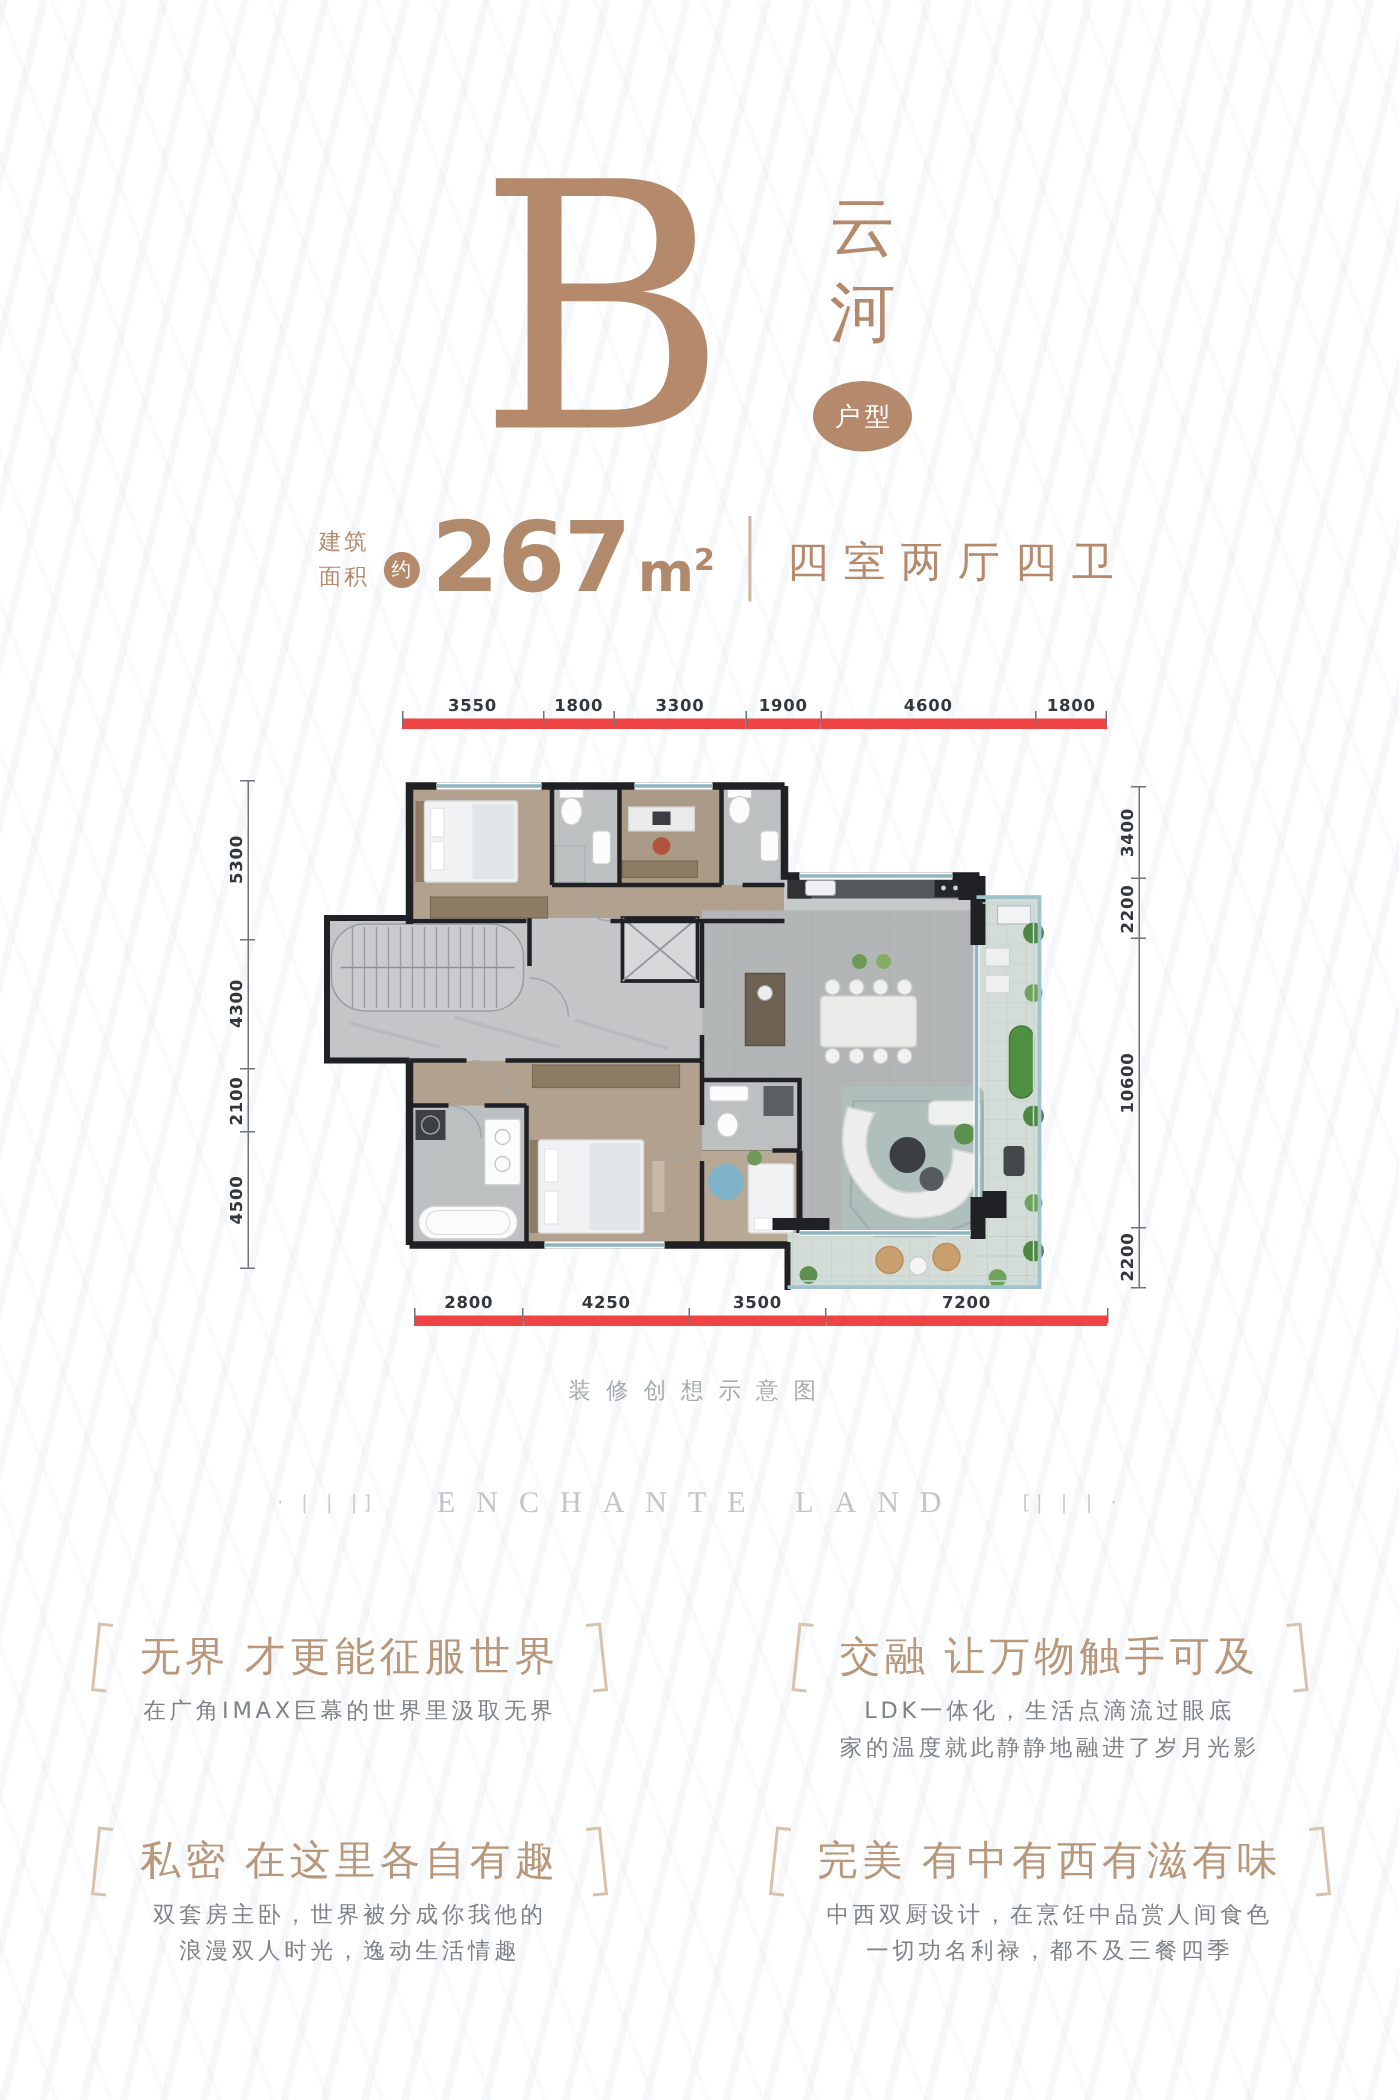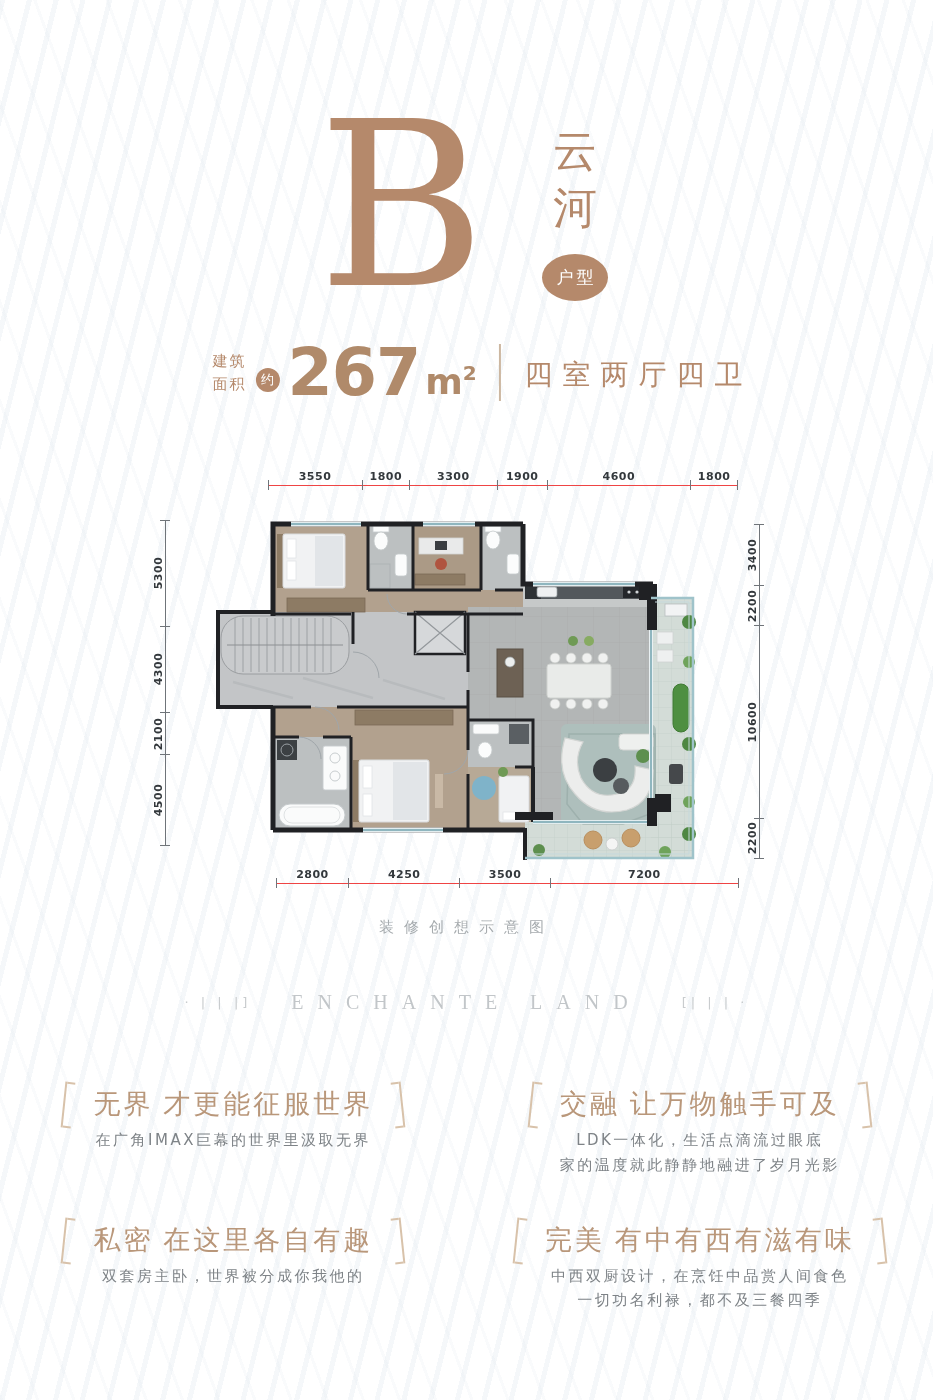--- a/index.html
+++ b/index.html
@@ -53,21 +53,21 @@
   .area-unit  { font:700 36px/1 "DejaVu Sans",sans-serif; color:#b08a6a; margin:18px 0 0 5px; }
   .area-unit sup { font-size:20px; vertical-align:14px; }
   .area-divider { width:2px; height:57px; background:#ccb7a1; margin:0 24px 0 22px; }
   .area-rooms { font-size:28px; letter-spacing:10px; color:#b5896b; margin-top:4px; }
 
   
   .dim-row, .dim-col { position:absolute; display:flex; }
   .dim-row { flex-direction:row; }
   .dim-col { flex-direction:column; }
   .dim-seg { position:relative; }
-  .dim-seg.h { border-bottom:1px solid #ef4444; height:16px; }
+  .dim-seg.h { border-bottom:7px solid #ef4444; height:16px; }
   .dim-seg.h::before {
     content:''; position:absolute; left:-0.5px; bottom:-5px; width:1px; height:10px; background:#6f7479;
   }
   .dim-seg.h:last-child::after {
     content:''; position:absolute; right:-0.5px; bottom:-5px; width:1px; height:10px; background:#6f7479;
   }
   .dim-seg.v { border-right:1px solid #6f7479; width:16px; }
   .dim-seg.v::before {
     content:''; position:absolute; top:-0.5px; right:-5px; height:1px; width:10px; background:#6f7479;
   }
@@ -429,20 +429,21 @@
       </div>
     </div>
     <div class="feature">
       <div class="feature-head">
         <span class="bk l"></span>
         <span class="feature-title">私密 在这里各自有趣</span>
         <span class="bk r"></span>
       </div>
       <div class="feature-body">
         <div>双套房主卧，世界被分成你我他的</div>
+        <div>浪漫双人时光，逸动生活情趣</div>
       </div>
     </div>
     <div class="feature">
       <div class="feature-head">
         <span class="bk l"></span>
         <span class="feature-title">完美 有中有西有滋有味</span>
         <span class="bk r"></span>
       </div>
       <div class="feature-body">
         <div>中西双厨设计，在烹饪中品赏人间食色</div>

